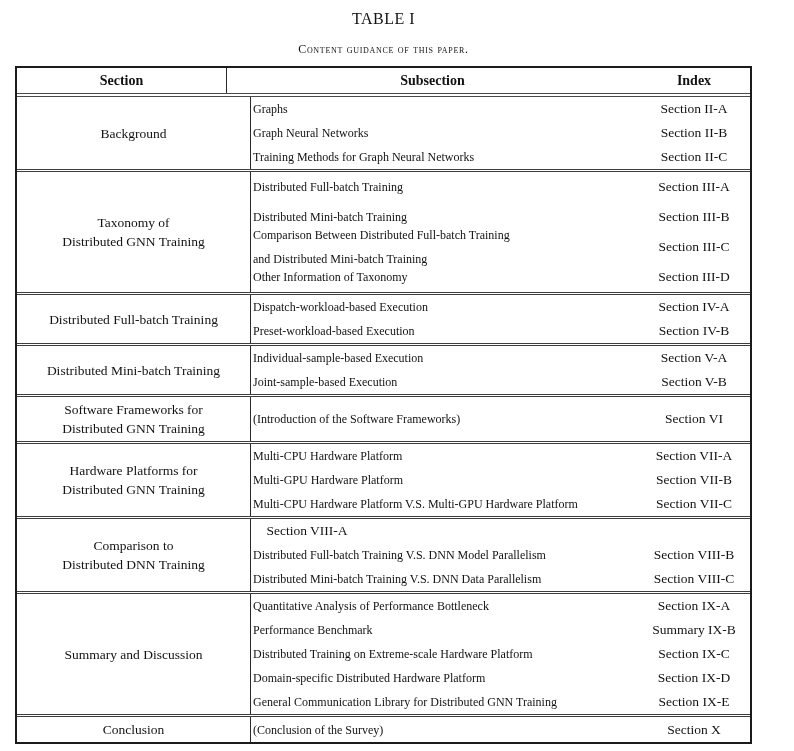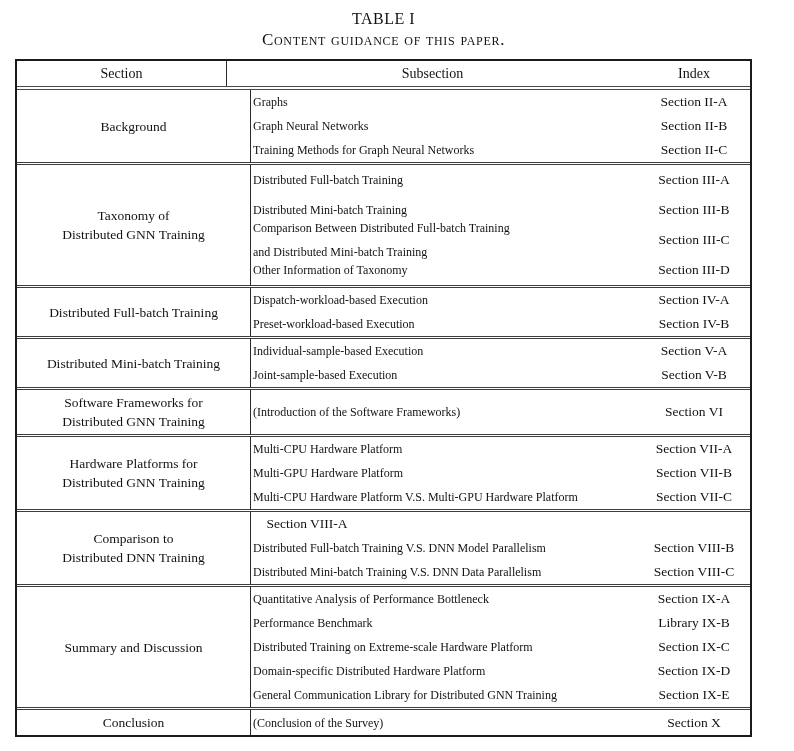--- a/index.html
+++ b/index.html
@@ -9,37 +9,37 @@
     overflow: hidden;
     font-family: "Liberation Serif", serif;
     color: #121212;
   }
   .page { width: 794px; height: 751px; position: relative; }
 
   
   .caption { width: 737px; margin: 10px 0 0 15px; text-align: center; }
   .caption-title { font-size: 16px; letter-spacing: 0.5px; }
   .caption-sub {
-    font-size: 17px; margin-top: 2px;
+    font-size: 12px; margin-top: 14px;
     font-variant-caps: small-caps;
     letter-spacing: 0.7px;
   }
 
   
   .ptable {
     box-sizing: border-box;
     width: 737px; margin: 9px 0 0 15px;
     border: 2px solid #1b1b1b;
     background: #fff;
   }
 
   .header-row { display: flex; border-bottom: 4px double #4a4a4a; }
   .hcell {
     box-sizing: border-box;
-    font-weight: normal; font-size: 14px;
+    font-weight: bold; font-size: 14px;
     text-align: center; padding: 5px 2px 4px 2px;
   }
   .hcell.section { width: 210px; border-right: 1px solid #2a2a2a; }
   .hcell.subsection { flex: 1; }
   .hcell.index { width: 112px; }
 
   
   .group { display: flex; }
   .group + .group { border-top: 3px double #3d3d3d; }
   .group-section {
@@ -244,21 +244,21 @@
             <div class="srow">
               <div class="sub-cell">
                 <div class="">Quantitative Analysis of Performance Bottleneck</div>
               </div>
               <div class="idx-cell">Section IX-A</div>
             </div>
             <div class="srow">
               <div class="sub-cell">
                 <div class="">Performance Benchmark</div>
               </div>
-              <div class="idx-cell">Library IX-B</div>
+              <div class="idx-cell">Summary IX-B</div>
             </div>
             <div class="srow">
               <div class="sub-cell">
                 <div class="">Distributed Training on Extreme-scale Hardware Platform</div>
               </div>
               <div class="idx-cell">Section IX-C</div>
             </div>
             <div class="srow">
               <div class="sub-cell">
                 <div class="">Domain-specific Distributed Hardware Platform</div>

